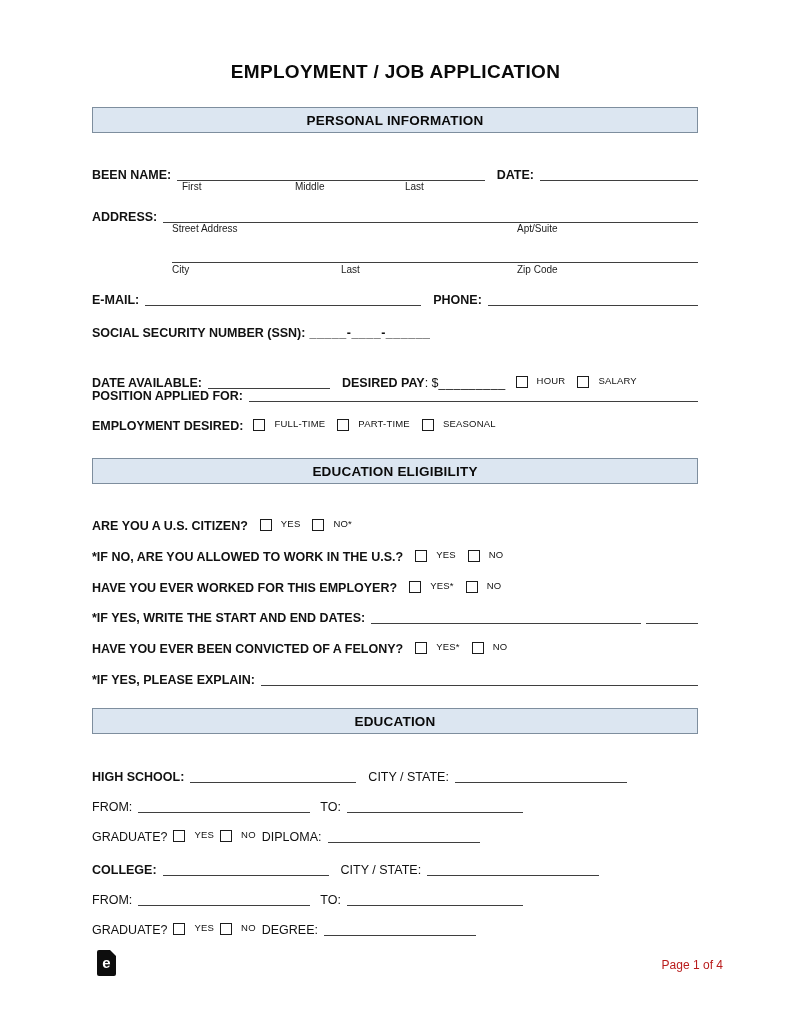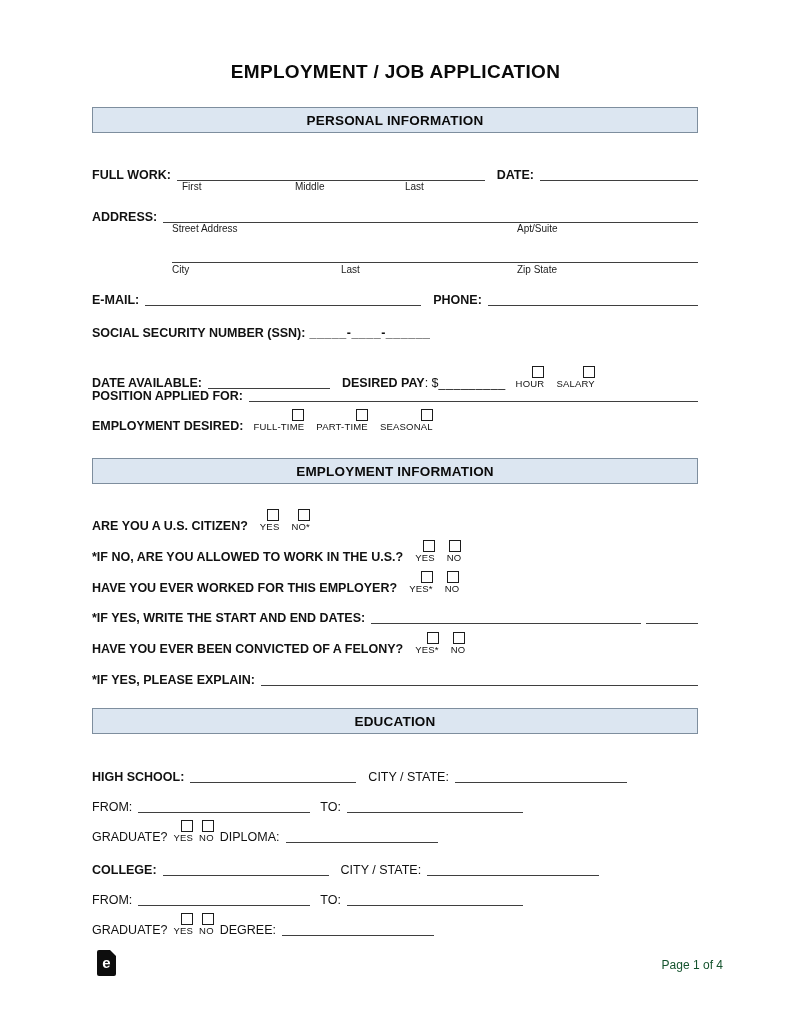--- a/index.html
+++ b/index.html
@@ -27,50 +27,50 @@
   .lbl{white-space:nowrap;}
   .line{border-bottom:1.3px solid #3f3f3f;height:100%;box-sizing:border-box;}
   .grow{flex:1;}
   .ml6{margin-left:6px;} .ml8{margin-left:12px;} .ml10{margin-left:10px;} .ml4{margin-left:4px;}
   .subrow{position:absolute;left:92px;width:606px;height:12px;font-size:10px;color:#1c1c1c;}
   .subrow span{position:absolute;top:0;}
   .cb{
     width:10px;height:10px;box-sizing:content-box;border:1.4px solid #1c1c1c;
     display:inline-block;background:#fff;flex:0 0 auto;margin-bottom:1px;
   }
-  .opt{display:flex;align-items:flex-end;gap:0;font-size:9.5px;letter-spacing:.2px;flex-direction:column;}
+  .opt{display:flex;align-items:flex-start;gap:9px;font-size:9.5px;letter-spacing:.2px;}
   .opt .optlbl{margin-bottom:1px;}
   .blank{letter-spacing:.5px;}
   .footer-logo{
     position:absolute;left:97px;top:950px;width:19px;height:26px;
     background:#0d0d0d;border-radius:2px;
   }
   .footer-logo::after{
     content:"";position:absolute;top:0;right:0;width:0;height:0;
     border-left:6px solid transparent;border-top:6px solid #ffffff;
   }
   .footer-logo .glyph{
     position:absolute;left:0;top:5px;width:100%;text-align:center;
     color:#fff;font-weight:bold;font-size:15px;line-height:1;
   }
   .page-label{
-    position:absolute;top:958px;right:68px;font-size:12px;color:#14532d;
+    position:absolute;top:958px;right:68px;font-size:12px;color:#b91c1c;
   }
 </style>
 </head>
 <body>
 
 <div class="page">
 
   <div class="title">EMPLOYMENT / JOB APPLICATION</div>
 
   <div class="bar" style="top:107px">PERSONAL INFORMATION</div>
 
   <div class="row" style="top:163px">
-    <span class="lbl b">FULL WORK:</span>
+    <span class="lbl b">BEEN NAME:</span>
     <span class="line grow ml6"></span>
     <span class="lbl b ml8">DATE:</span>
     <span class="line ml6" style="width:158px"></span>
   </div>
   <div class="subrow" style="top:181px">
     <span style="left:90px">First</span>
     <span style="left:203px">Middle</span>
     <span style="left:313px">Last</span>
   </div>
 
@@ -83,21 +83,21 @@
     <span style="left:425px">Apt/Suite</span>
   </div>
 
   <div class="row" style="top:245px">
     <span style="width:80px"></span>
     <span class="line grow"></span>
   </div>
   <div class="subrow" style="top:264px">
     <span style="left:80px">City</span>
     <span style="left:249px">Last</span>
-    <span style="left:425px">Zip State</span>
+    <span style="left:425px">Zip Code</span>
   </div>
 
   <div class="row" style="top:288px">
     <span class="lbl b">E-MAIL:</span>
     <span class="line ml6" style="width:276px"></span>
     <span class="lbl b ml8">PHONE:</span>
     <span class="line grow ml6"></span>
   </div>
 
   <div class="row" style="top:321px">
@@ -135,21 +135,21 @@
     <span class="opt ml8">
       <span class="cb"></span>
       <span class="optlbl">PART-TIME</span>
     </span>
     <span class="opt ml8">
       <span class="cb"></span>
       <span class="optlbl">SEASONAL</span>
     </span>
   </div>
 
-  <div class="bar" style="top:458px">EMPLOYMENT INFORMATION</div>
+  <div class="bar" style="top:458px">EDUCATION ELIGIBILITY</div>
 
   <div class="row" style="top:514px">
     <span class="lbl b">ARE YOU A U.S. CITIZEN?</span>
     <span class="opt ml8">
       <span class="cb"></span>
       <span class="optlbl">YES</span>
     </span>
     <span class="opt ml8">
       <span class="cb"></span>
       <span class="optlbl">NO*</span>

